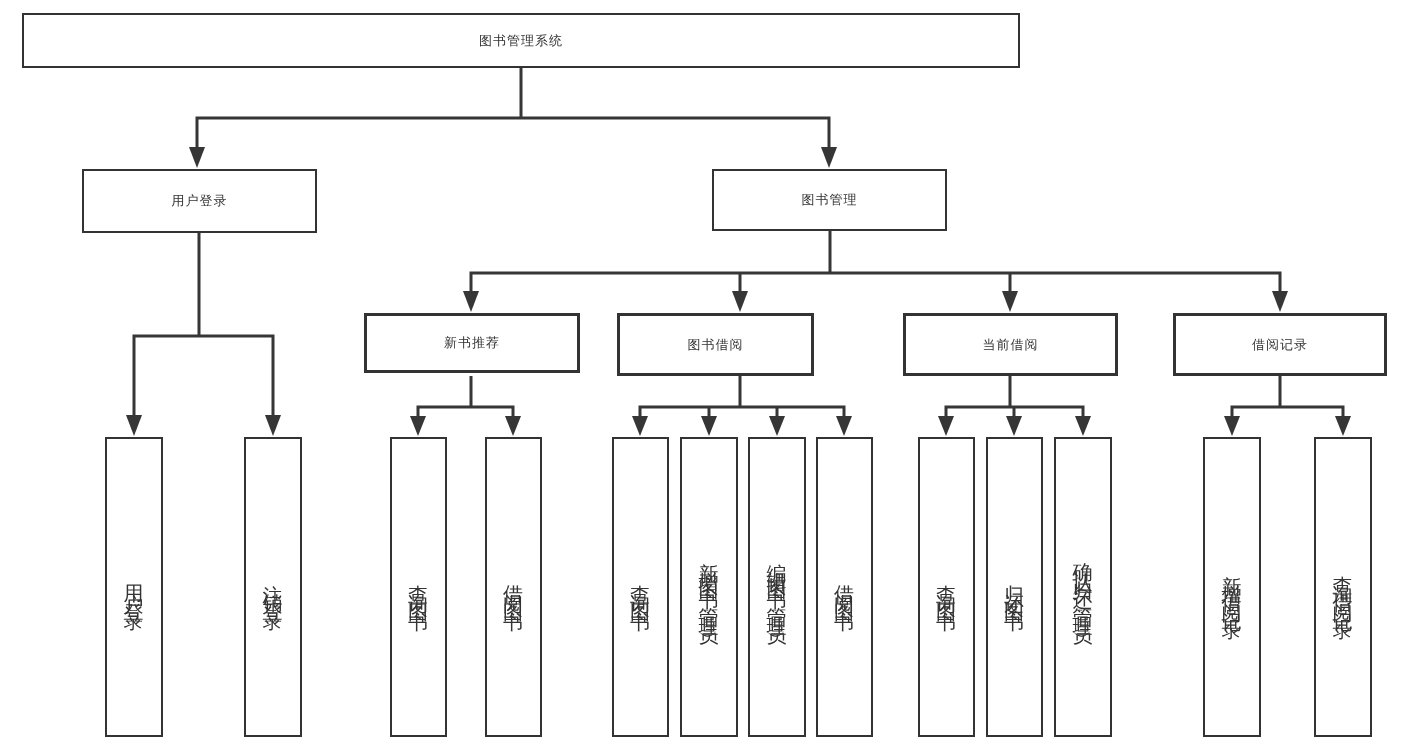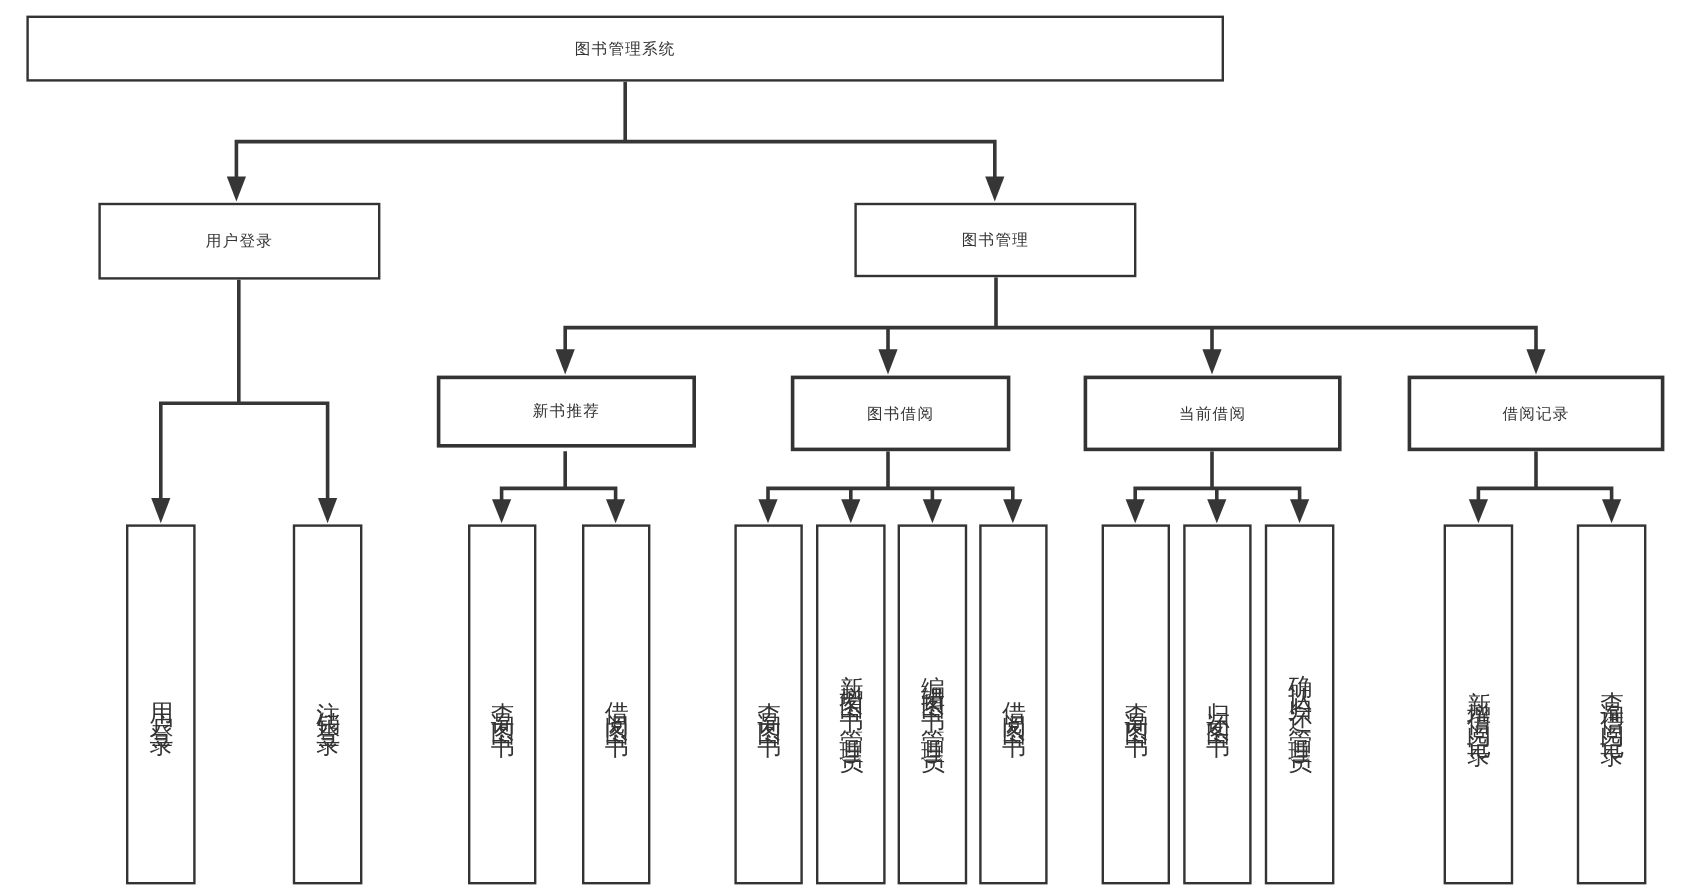--- a/index.html
+++ b/index.html
@@ -109,21 +109,21 @@
   <div class="box" style="left:82px;top:169px;width:235px;height:64px">
     <span class="hlabel">用户登录</span>
   </div>
   <div class="box" style="left:712px;top:169px;width:235px;height:62px">
     <span class="hlabel">图书管理</span>
   </div>
 
   <div class="box thick" style="left:364px;top:313px;width:216px;height:60px">
     <span class="hlabel">新书推荐</span>
   </div>
-  <div class="box thick" style="left:659px;top:313px;width:183px;height:63px">
+  <div class="box thick" style="left:617px;top:313px;width:197px;height:63px">
     <span class="hlabel">图书借阅</span>
   </div>
   <div class="box thick" style="left:1173px;top:313px;width:214px;height:63px">
     <span class="hlabel">借阅记录</span>
   </div>
   <div class="box thick" style="left:903px;top:313px;width:215px;height:63px">
     <span class="hlabel">当前借阅</span>
   </div>
 
   <div class="box" style="left:105px;top:437px;width:58px;height:300px">

